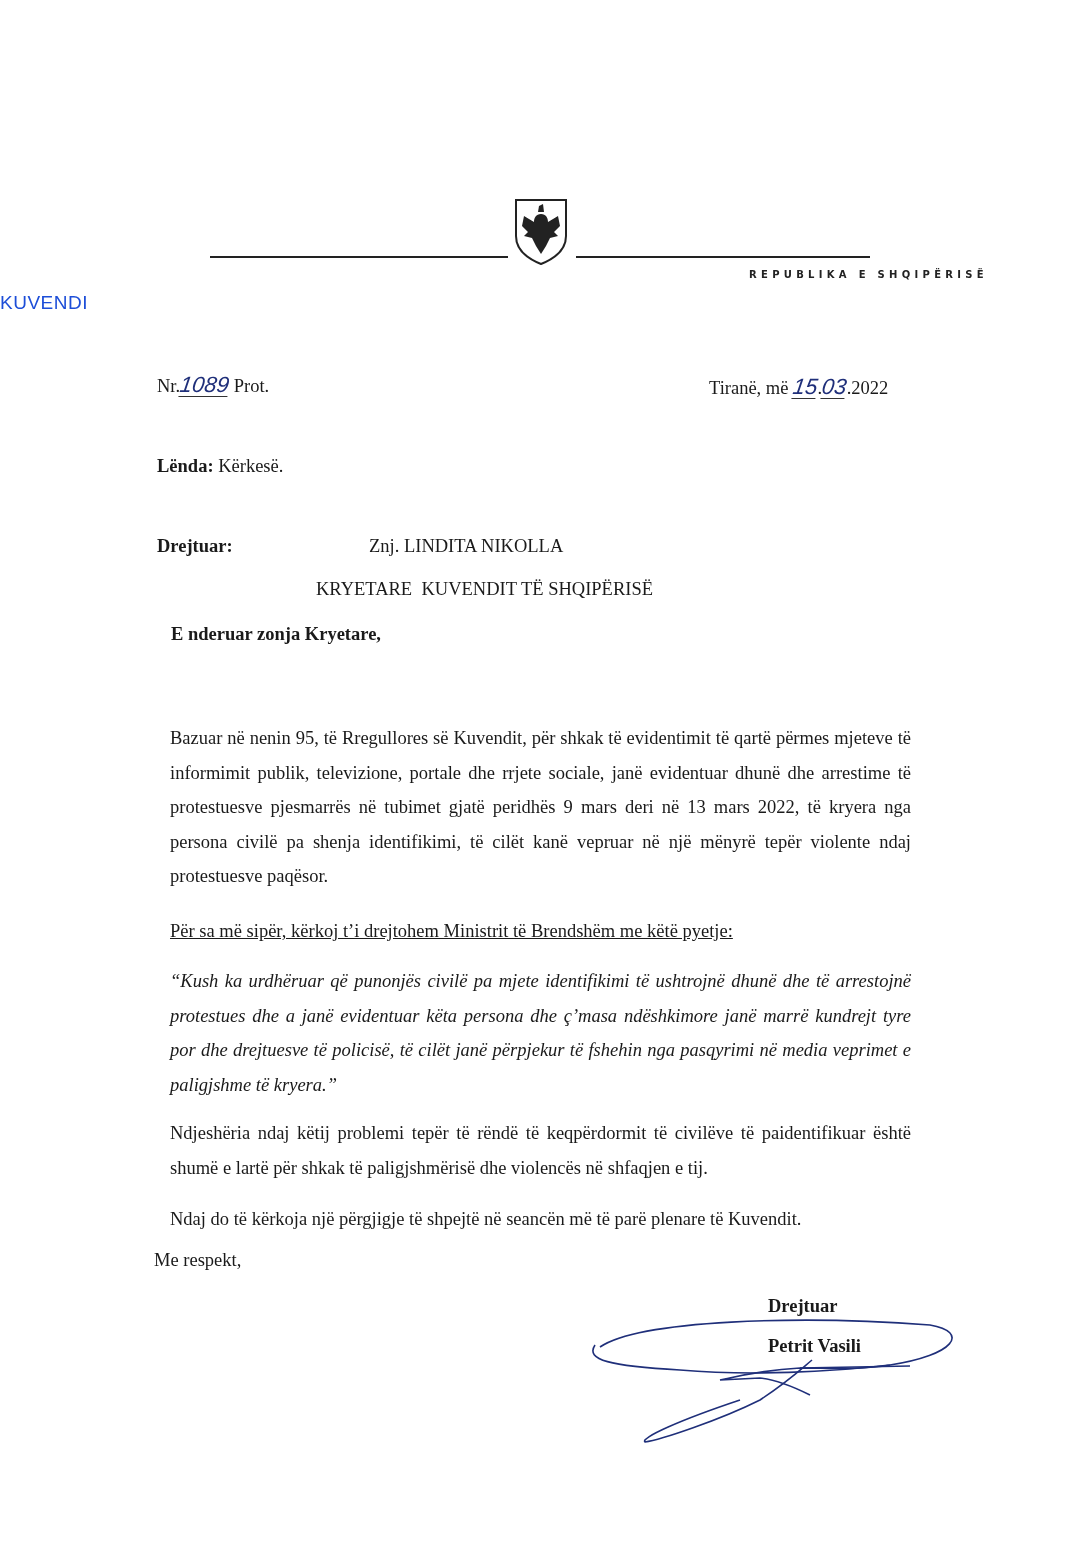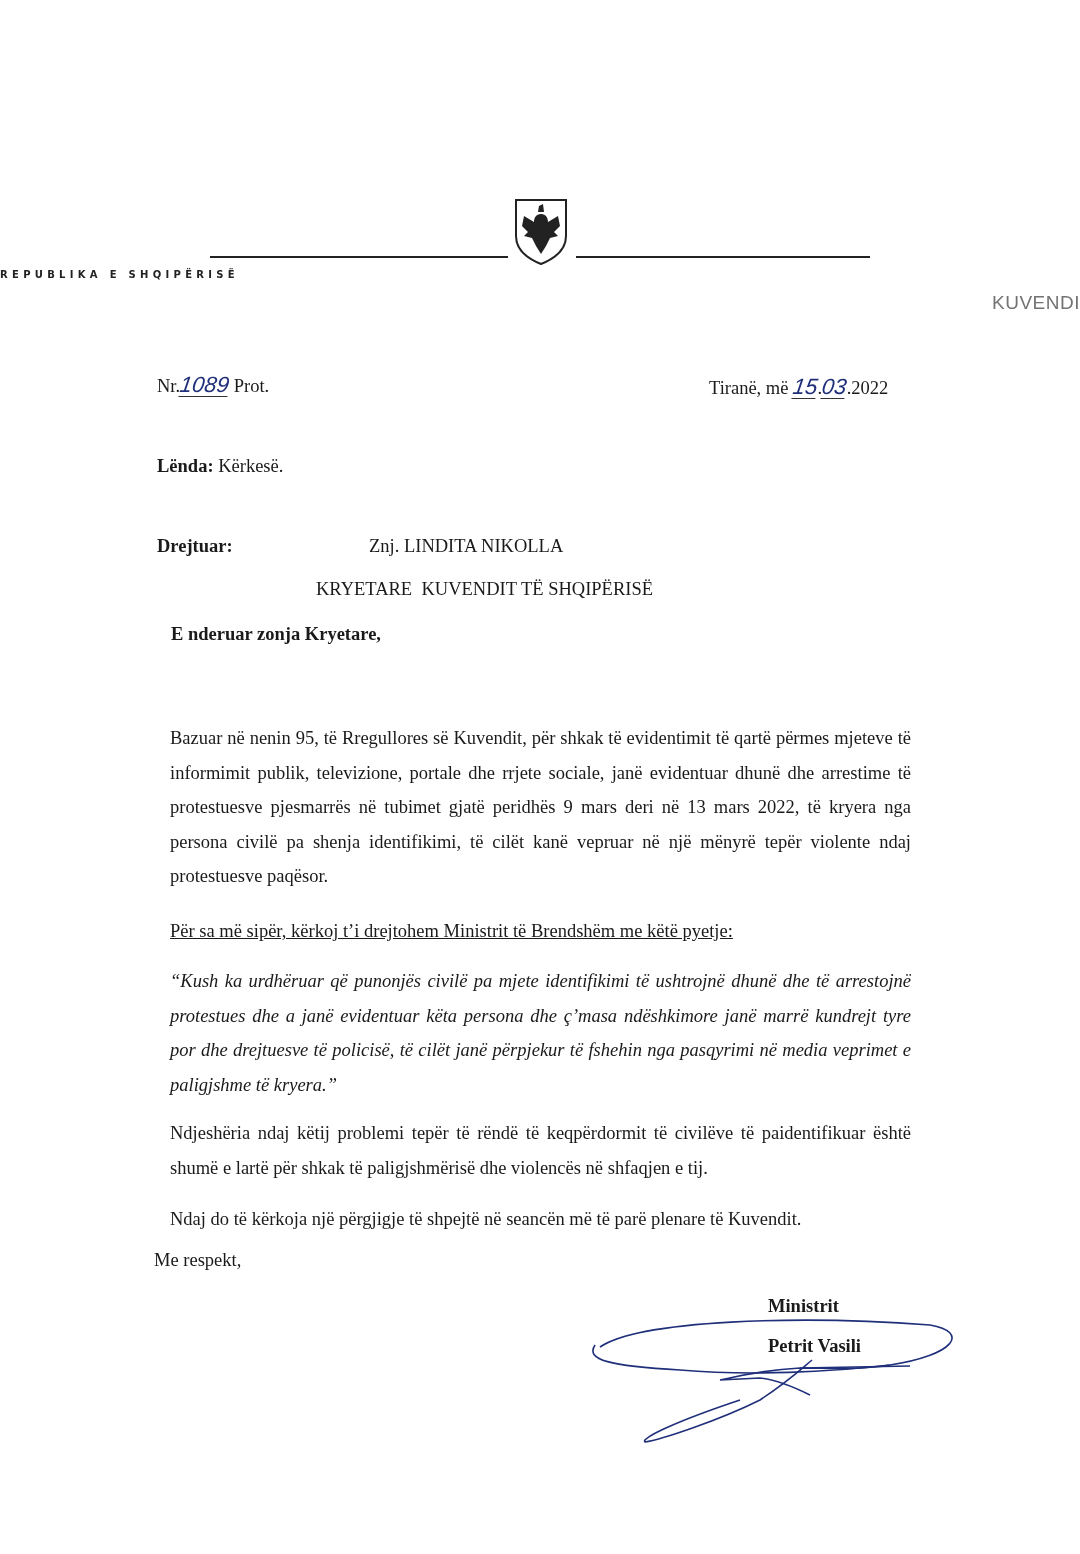--- a/index.html
+++ b/index.html
@@ -1,25 +1,25 @@
 <!DOCTYPE html>
 <html><head>
 <meta charset="utf-8">
 <style>
   html, body { margin: 0; padding: 0; background: #ffffff; }
   body { width: 1080px; height: 1554px; position: relative; overflow: hidden;
          font-family: "Liberation Serif", serif; color: #1a1a1a; }
   .abs { position: absolute; }
   .rule { position: absolute; height: 0; border-top: 2px solid #222; }
   .emblem { position: absolute; left: 512px; top: 196px; width: 58px; height: 70px; }
-  .republic { position: absolute; left: 0; width: 988px; top: 269px; text-align: left;
+  .republic { position: absolute; left: 0; width: 988px; top: 269px; text-align: right;
               font-family: "DejaVu Sans", sans-serif; font-weight: bold; font-size: 10px;
               letter-spacing: 4.3px; color: #222; }
-  .kuvendi { position: absolute; left: 0; width: 1080px; top: 292px; text-align: right;
-             font-family: "Liberation Sans", sans-serif; font-size: 19px; letter-spacing: 0.5px; color: #737373; }
+  .kuvendi { position: absolute; left: 0; width: 1080px; top: 292px; text-align: left;
+             font-family: "Liberation Sans", sans-serif; font-size: 19px; letter-spacing: 0.5px; color: #1d4ed8; }
   .txt { font-size: 18.5px; line-height: 1; }
   .hand { font-family: "Liberation Sans", sans-serif; font-style: italic; color: #1f2f7a;
           font-size: 22px; display: inline-block; border-bottom: 1px solid #333; transform: skewX(-8deg); }
   .bold { font-weight: bold; }
   .para { position: absolute; left: 158px; width: 765px; font-size: 18.5px; line-height: 34.5px;
           text-align: justify; }
   .para p { margin: 12px; }
   .italic { font-style: italic; }
   .sig-svg { position: absolute; left: 580px; top: 1310px; width: 400px; height: 150px; }
 </style>
@@ -74,21 +74,21 @@
 <div class="para" style="top:1104px; text-align-last:left;">
   <p>Ndjeshëria ndaj këtij problemi tepër të rëndë të keqpërdormit të civilëve të paidentifikuar është shumë e lartë për shkak të paligjshmërisë dhe violencës në shfaqjen e tij.</p>
 </div>
 
 <div class="para" style="top:1190px;">
   <p>Ndaj do të kërkoja një përgjigje të shpejtë në seancën më të parë plenare të Kuvendit.</p>
 </div>
 
 <div class="abs txt" style="left:154px; top:1251px;">Me respekt,</div>
 
-<div class="abs txt bold" style="left:768px; top:1297px;">Ministrit</div>
+<div class="abs txt bold" style="left:768px; top:1297px;">Drejtuar</div>
 
 <svg class="sig-svg" viewBox="0 0 400 150">
   <path d="M20 37 C60 10 220 5 350 15 C390 22 375 45 310 55 C250 62 170 66 100 60 C30 56 5 50 15 35" fill="none" stroke="#1f2f7a" stroke-width="1.6"></path>
   <path d="M310 55 C280 60 250 58 220 58 C180 60 150 68 140 70 L180 68 C200 70 220 80 230 85" fill="none" stroke="#1f2f7a" stroke-width="1.6"></path>
   <path d="M232 50 C220 60 210 70 180 90 C140 110 80 130 65 132 C60 128 100 110 160 90" fill="none" stroke="#1f2f7a" stroke-width="1.6"></path>
   <path d="M220 58 L330 56" fill="none" stroke="#1f2f7a" stroke-width="1.4"></path>
 </svg>
 
 <div class="abs txt bold" style="left:768px; top:1337px;">Petrit Vasili</div>
 

